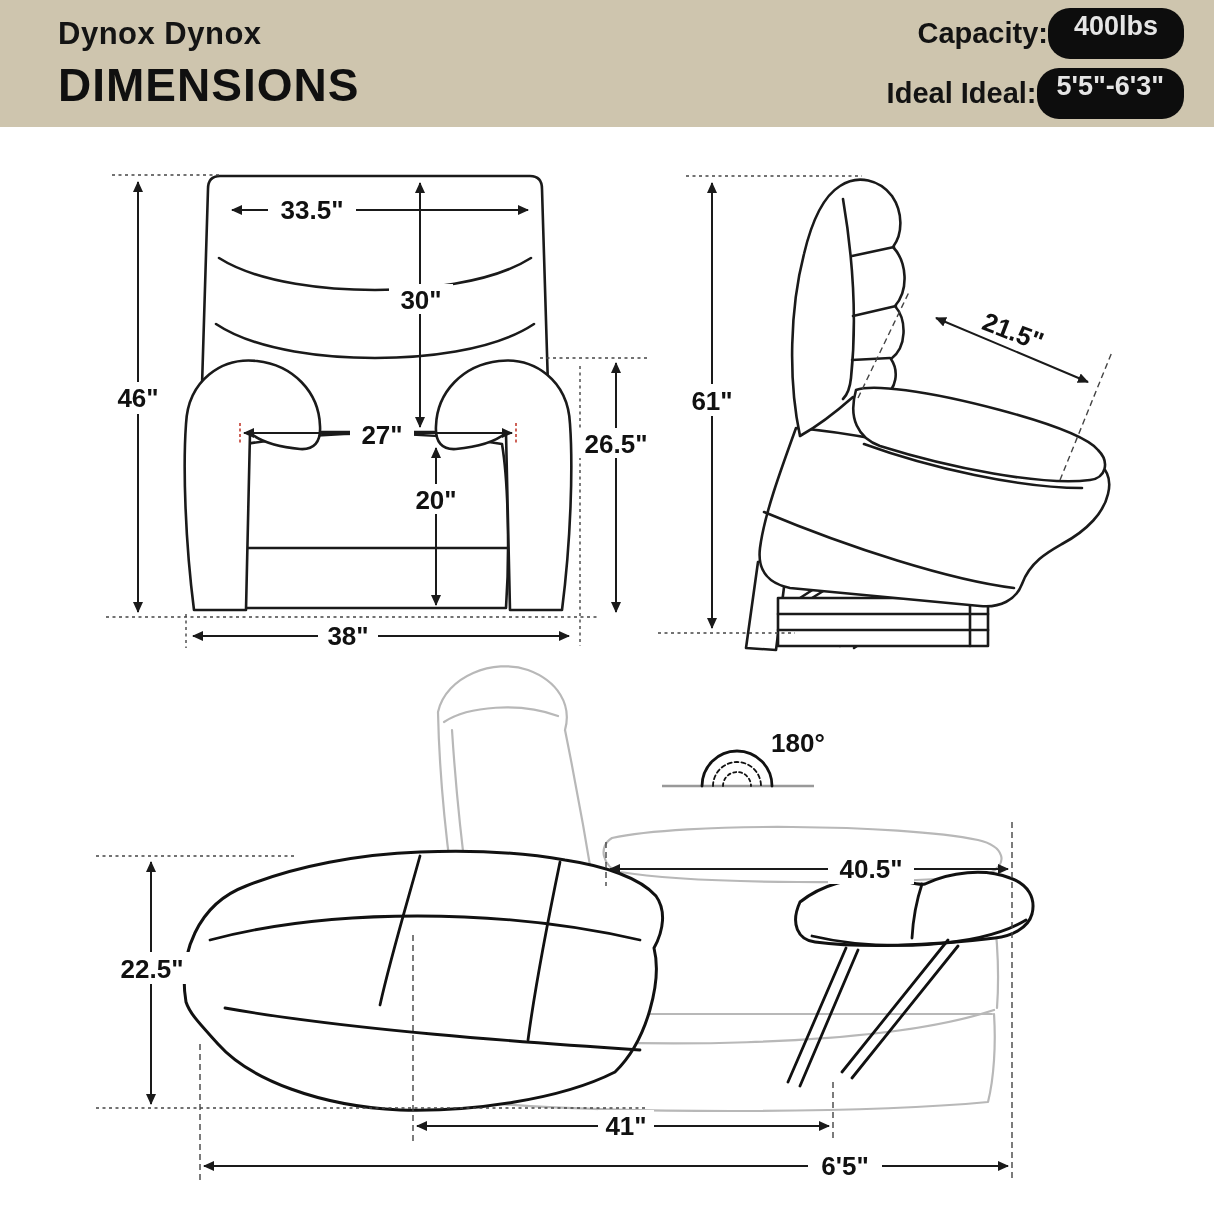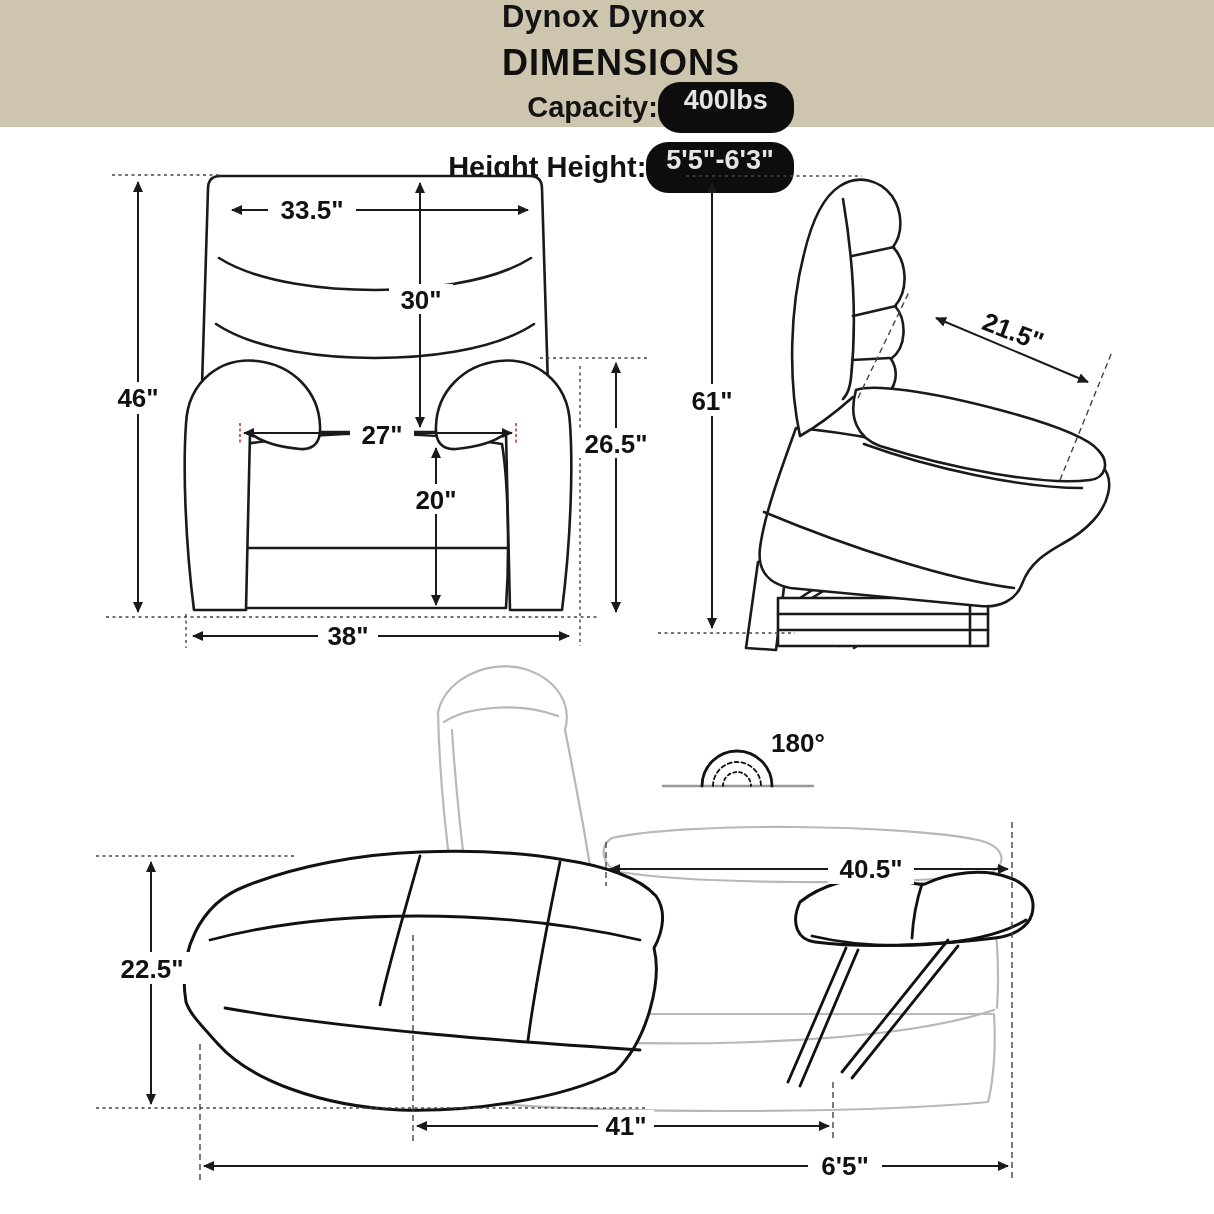--- a/index.html
+++ b/index.html
@@ -1,23 +1,23 @@
 <!DOCTYPE html>
 <html><head>
 <meta charset="utf-8">
 <style>
   html,body{margin:0;padding:0;background:#fff;}
   .stage{position:relative;width:1214px;height:1214px;background:#ffffff;overflow:hidden;
          font-family:"Liberation Sans",sans-serif;}
   
   .header{position:absolute;left:0;top:0;width:1214px;height:127px;background:#cec5ae;
           display:flex;align-items:center;justify-content:space-between;box-sizing:border-box;
-          padding:0 30px 0 58px;flex-direction:column;}
+          padding:0 30px 0 58px;}
   .brand{font-size:31px;font-weight:600;color:#141414;letter-spacing:.5px;line-height:1.1;}
-  .title{font-size:36px;font-weight:800;color:#101010;letter-spacing:1px;line-height:1.05;margin-top:10px;}
+  .title{font-size:46px;font-weight:800;color:#101010;letter-spacing:1px;line-height:1.05;margin-top:10px;}
   .specs{display:flex;flex-direction:column;gap:9px;align-items:flex-end;}
   .spec-row{display:flex;align-items:center;}
   .spec-label{font-size:29px;font-weight:700;color:#131313;}
   .spec-badge{background:#0d0d0d;color:#e5e5e5;font-size:27px;font-weight:700;
               border-radius:22px;padding:3px 20px 17px 20px;min-width:96px;text-align:center;}
   
   .ink{stroke:#1a1a1a;fill:none;stroke-width:2.6;stroke-linecap:round;stroke-linejoin:round;}
   .inkfill{stroke:#1a1a1a;fill:#ffffff;stroke-width:2.6;stroke-linecap:round;stroke-linejoin:round;}
   .blk{stroke:#111111;fill:#ffffff;stroke-width:3;stroke-linecap:round;stroke-linejoin:round;}
   .blkline{stroke:#111111;fill:none;stroke-width:2.8;stroke-linecap:round;stroke-linejoin:round;}
@@ -40,21 +40,21 @@
     <div class="brand-block">
       <div class="brand">Dynox Dynox</div>
       <div class="title">DIMENSIONS</div>
     </div>
     <div class="specs">
       <div class="spec-row">
         <span class="spec-label">Capacity:</span>
         <span class="spec-badge">400lbs</span>
       </div>
       <div class="spec-row">
-        <span class="spec-label">Height Height:</span>
+        <span class="spec-label">Ideal Ideal:</span>
         <span class="spec-badge">5'5"-6'3"</span>
       </div>
     </div>
   </div>
 
   <svg style="position:absolute;left:0;top:127px;" width="1214" height="1087" viewBox="0 127 1214 1087" xmlns="http://www.w3.org/2000/svg">
     <defs>
       <marker id="mE" markerWidth="12" markerHeight="10" refX="10" refY="5" orient="auto" markerUnits="userSpaceOnUse">
         <path d="M0,0 L11,5 L0,10 Z" fill="#1a1a1a"></path>
       </marker>

